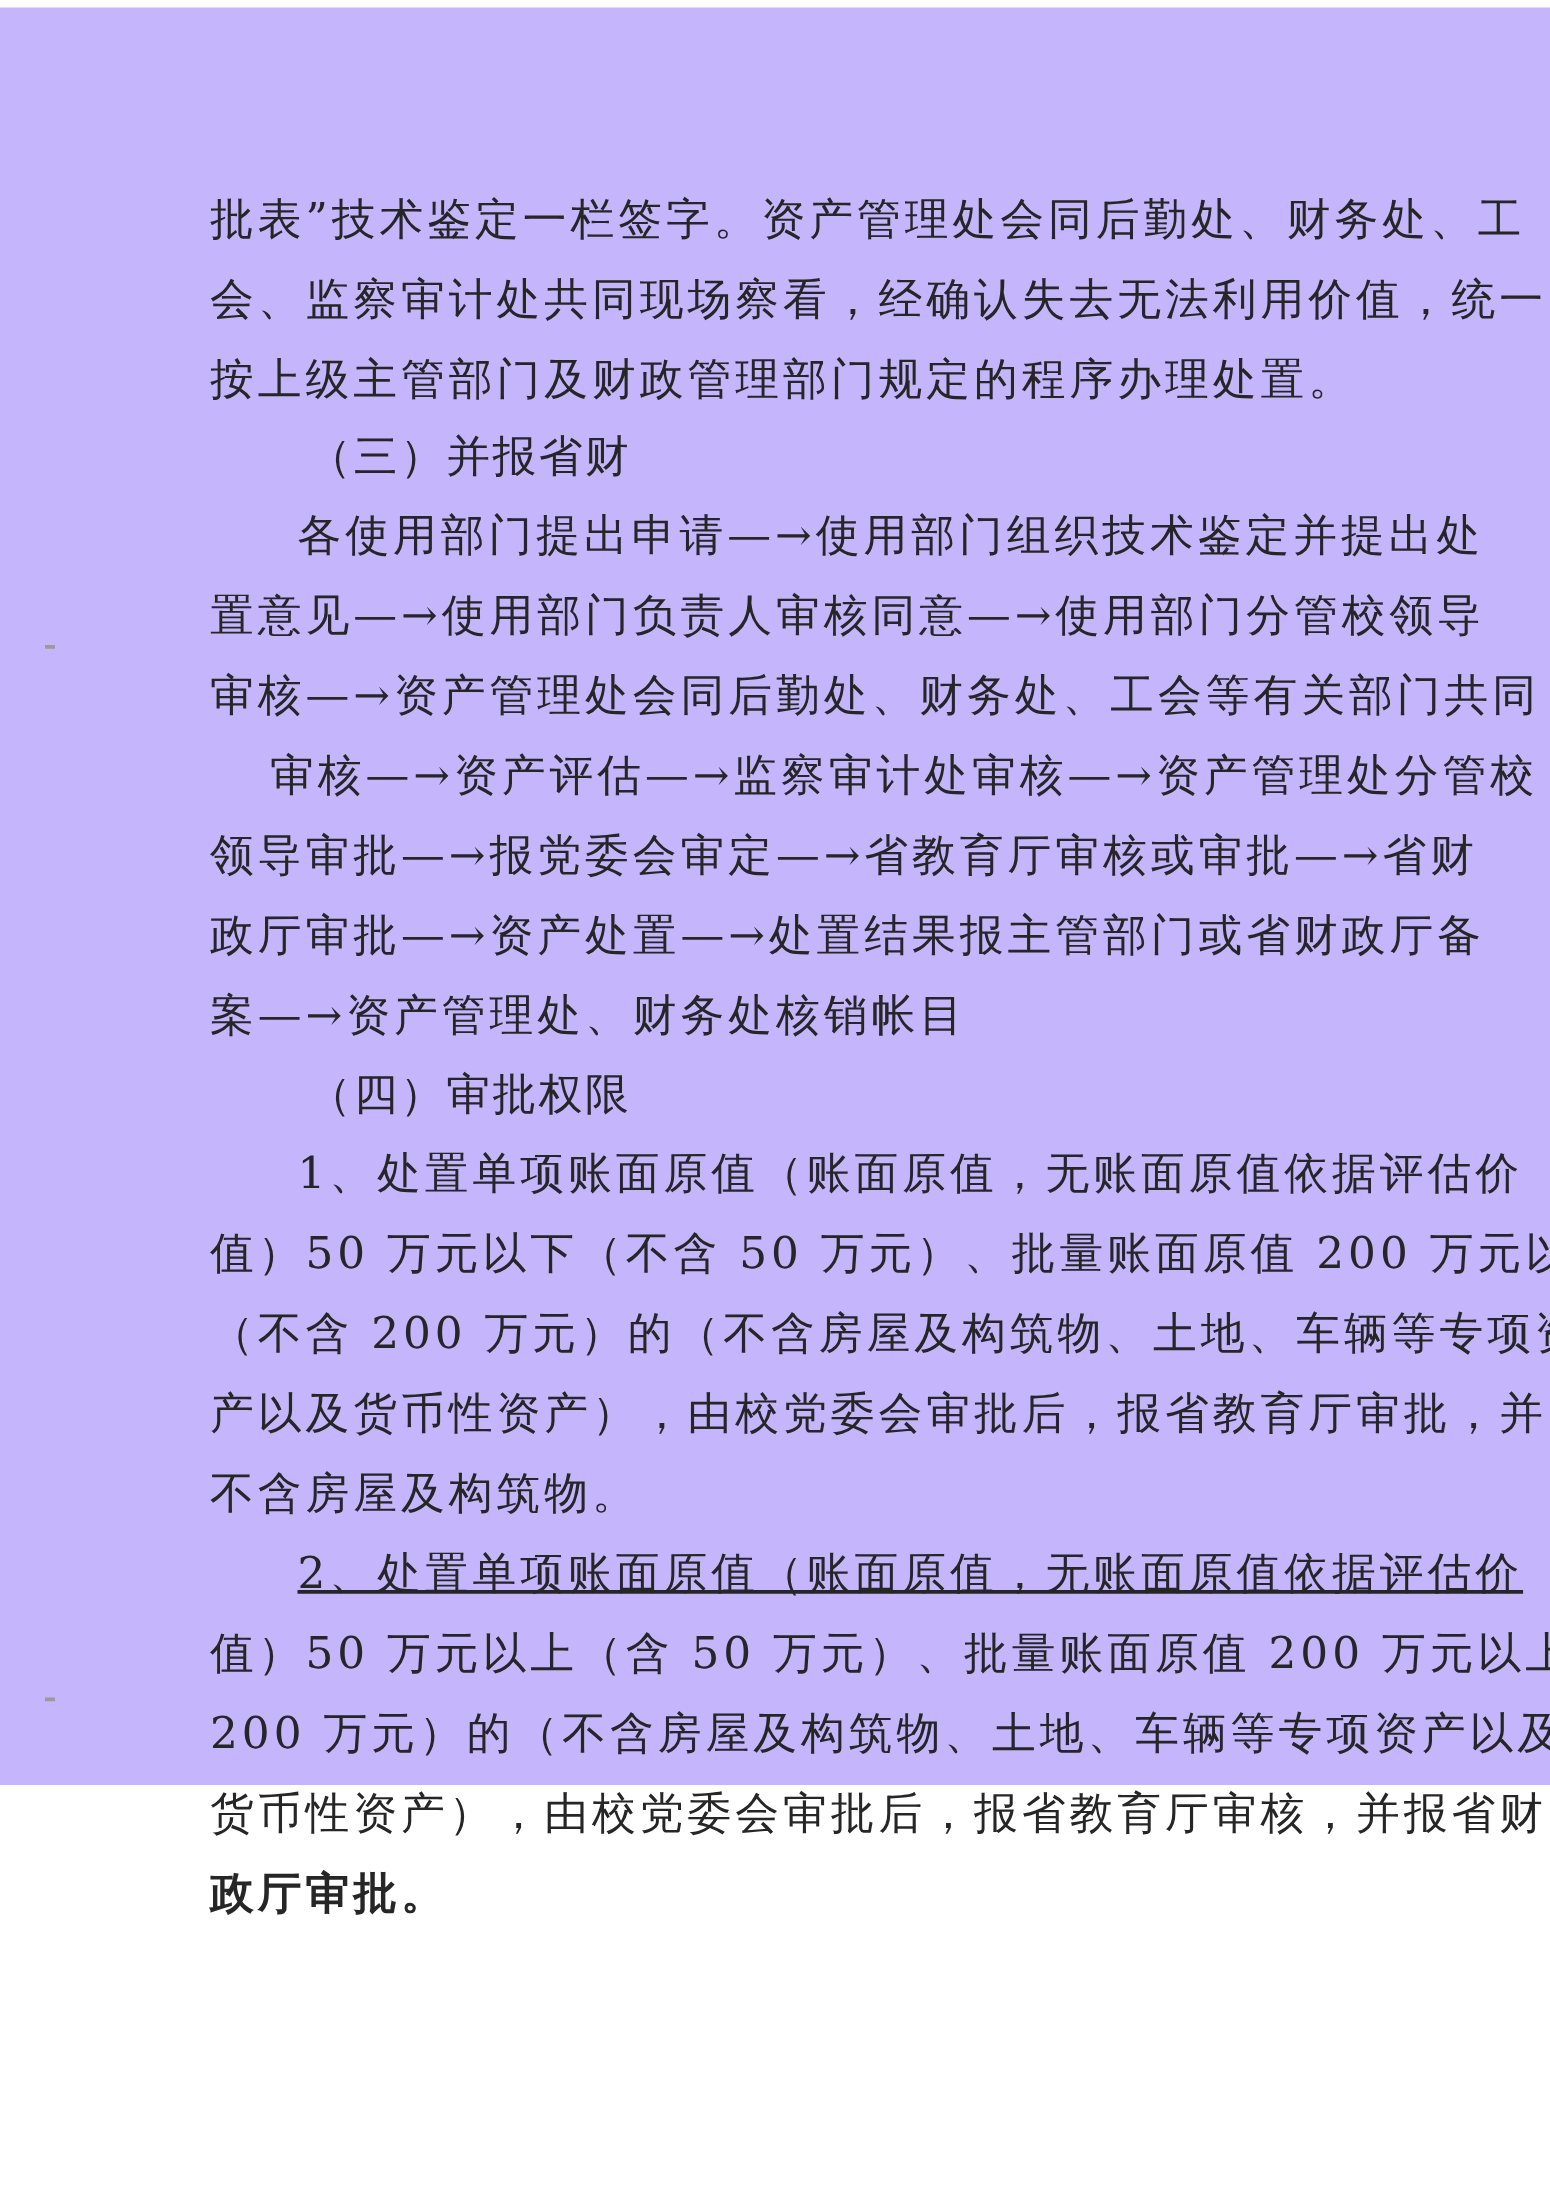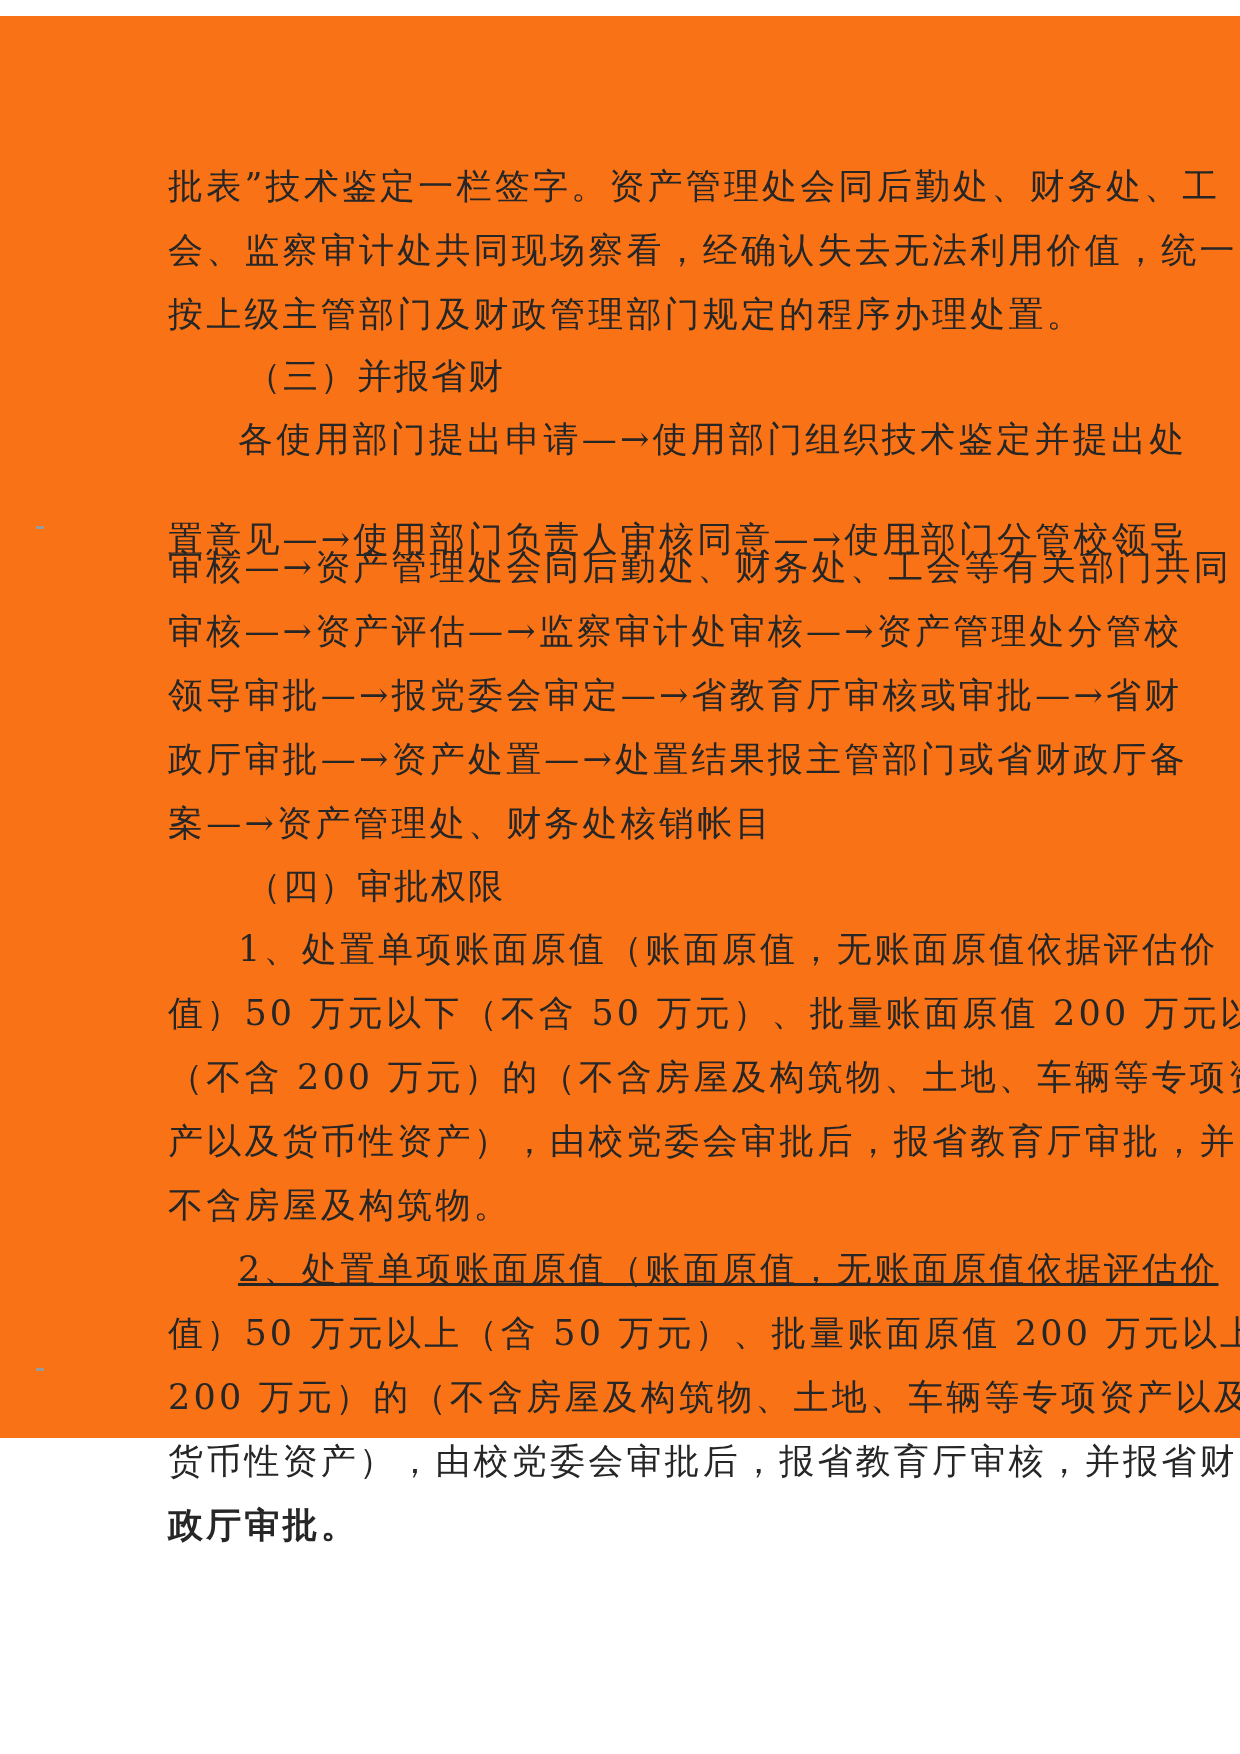--- a/index.html
+++ b/index.html
@@ -10,24 +10,24 @@
     body {
       width: 1240px;
       height: 1754px;
       position: relative;
       overflow: hidden;
       font-family: "DejaVu Serif", "Liberation Serif", serif;
       color: #222222;
     }
     .page {
       position: absolute;
-      left: 0; top: 16px;
+      left: 0; top: 6px;
       width: 1240px;
       height: 1422px;
-      background: #f97316;
+      background: #c4b5fd;
     }
     .content {
       position: absolute;
       left: 168px;
       top: 150px;
       width: 932px;
     }
     .line {
       position: absolute;
       left: 0;
@@ -62,23 +62,23 @@
 <div class="page">
   <div class="scan-mark" style="left:36px; top:510px;"></div>
   <div class="scan-mark" style="left:36px; top:1352px;"></div>
 
   <div class="content">
     <div class="line" style="top:0px;">批表”技术鉴定一栏签字。资产管理处会同后勤处、财务处、工</div>
     <div class="line" style="top:64px;">会、监察审计处共同现场察看，经确认失去无法利用价值，统一</div>
     <div class="line" style="top:128px;">按上级主管部门及财政管理部门规定的程序办理处置。</div>
     <div class="line heading" style="top:190px;">（三）并报省财</div>
     <div class="line indent" style="top:253px;">各使用部门提出申请—→使用部门组织技术鉴定并提出处</div>
-    <div class="line" style="top:317px;margin-top:36px;">置意见—→使用部门负责人审核同意—→使用部门分管校领导</div>
+    <div class="line" style="top:317px;">置意见—→使用部门负责人审核同意—→使用部门分管校领导</div>
     <div class="line" style="top:381px;">审核—→资产管理处会同后勤处、财务处、工会等有关部门共同</div>
-    <div class="line" style="top:445px;">审核—→资产评估—→监察审计处审核—→资产管理处分管校</div>
+    <div class="line" style="top:445px;margin-left:48px;">审核—→资产评估—→监察审计处审核—→资产管理处分管校</div>
     <div class="line" style="top:509px;">领导审批—→报党委会审定—→省教育厅审核或审批—→省财</div>
     <div class="line" style="top:573px;">政厅审批—→资产处置—→处置结果报主管部门或省财政厅备</div>
     <div class="line" style="top:637px;">案—→资产管理处、财务处核销帐目</div>
     <div class="line heading" style="top:700px;">（四）审批权限</div>
     <div class="line indent" style="top:763px;">1、处置单项账面原值（账面原值，无账面原值依据评估价</div>
     <div class="line" style="top:827px;">值）50 万元以下（不含 50 万元）、批量账面原值 200 万元以下</div>
     <div class="line" style="top:891px;">（不含 200 万元）的（不含房屋及构筑物、土地、车辆等专项资</div>
     <div class="line" style="top:955px;">产以及货币性资产），由校党委会审批后，报省教育厅审批，并</div>
     <div class="line" style="top:1019px;">不含房屋及构筑物。</div>
     <div class="line indent" style="top:1083px;text-decoration:underline;">2、处置单项账面原值（账面原值，无账面原值依据评估价</div>

